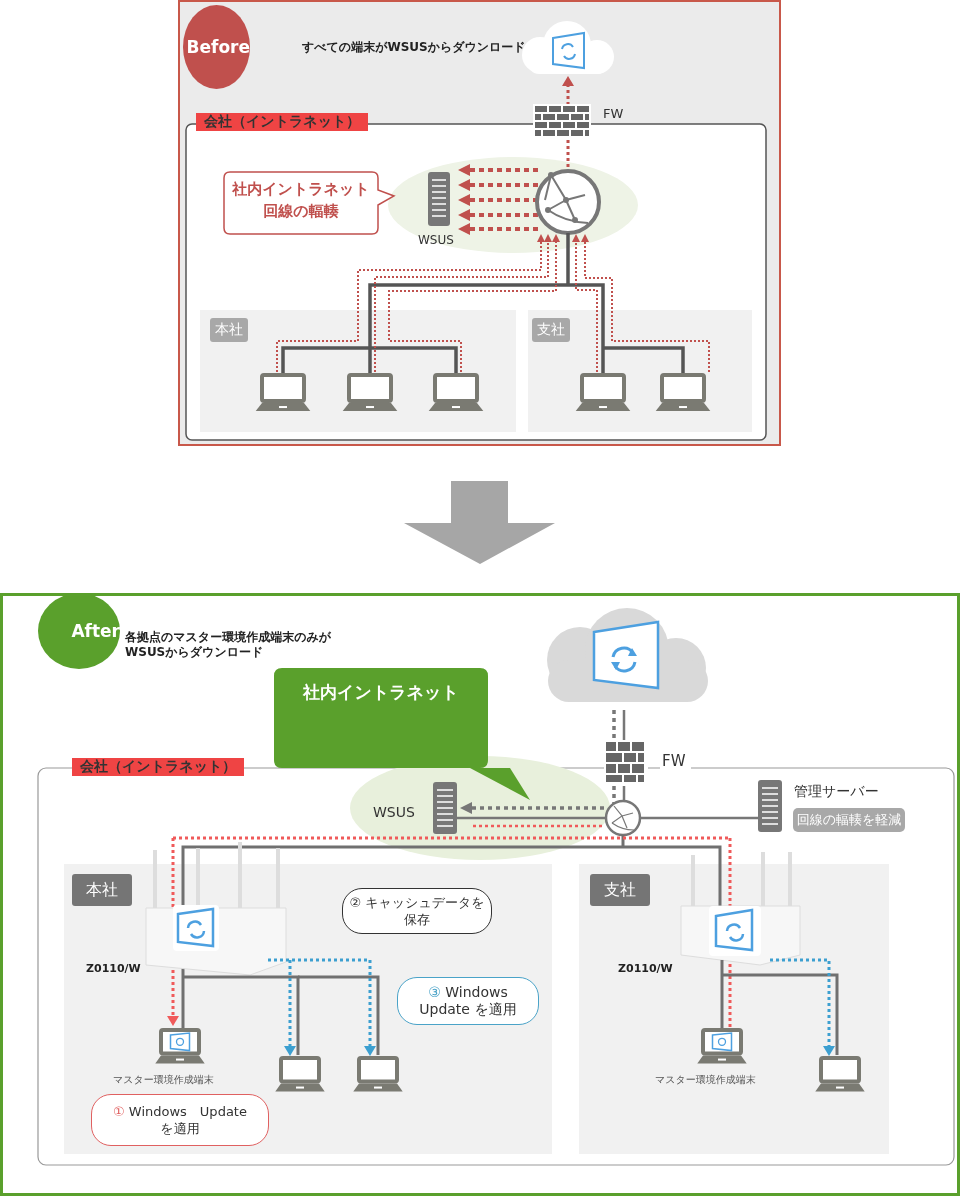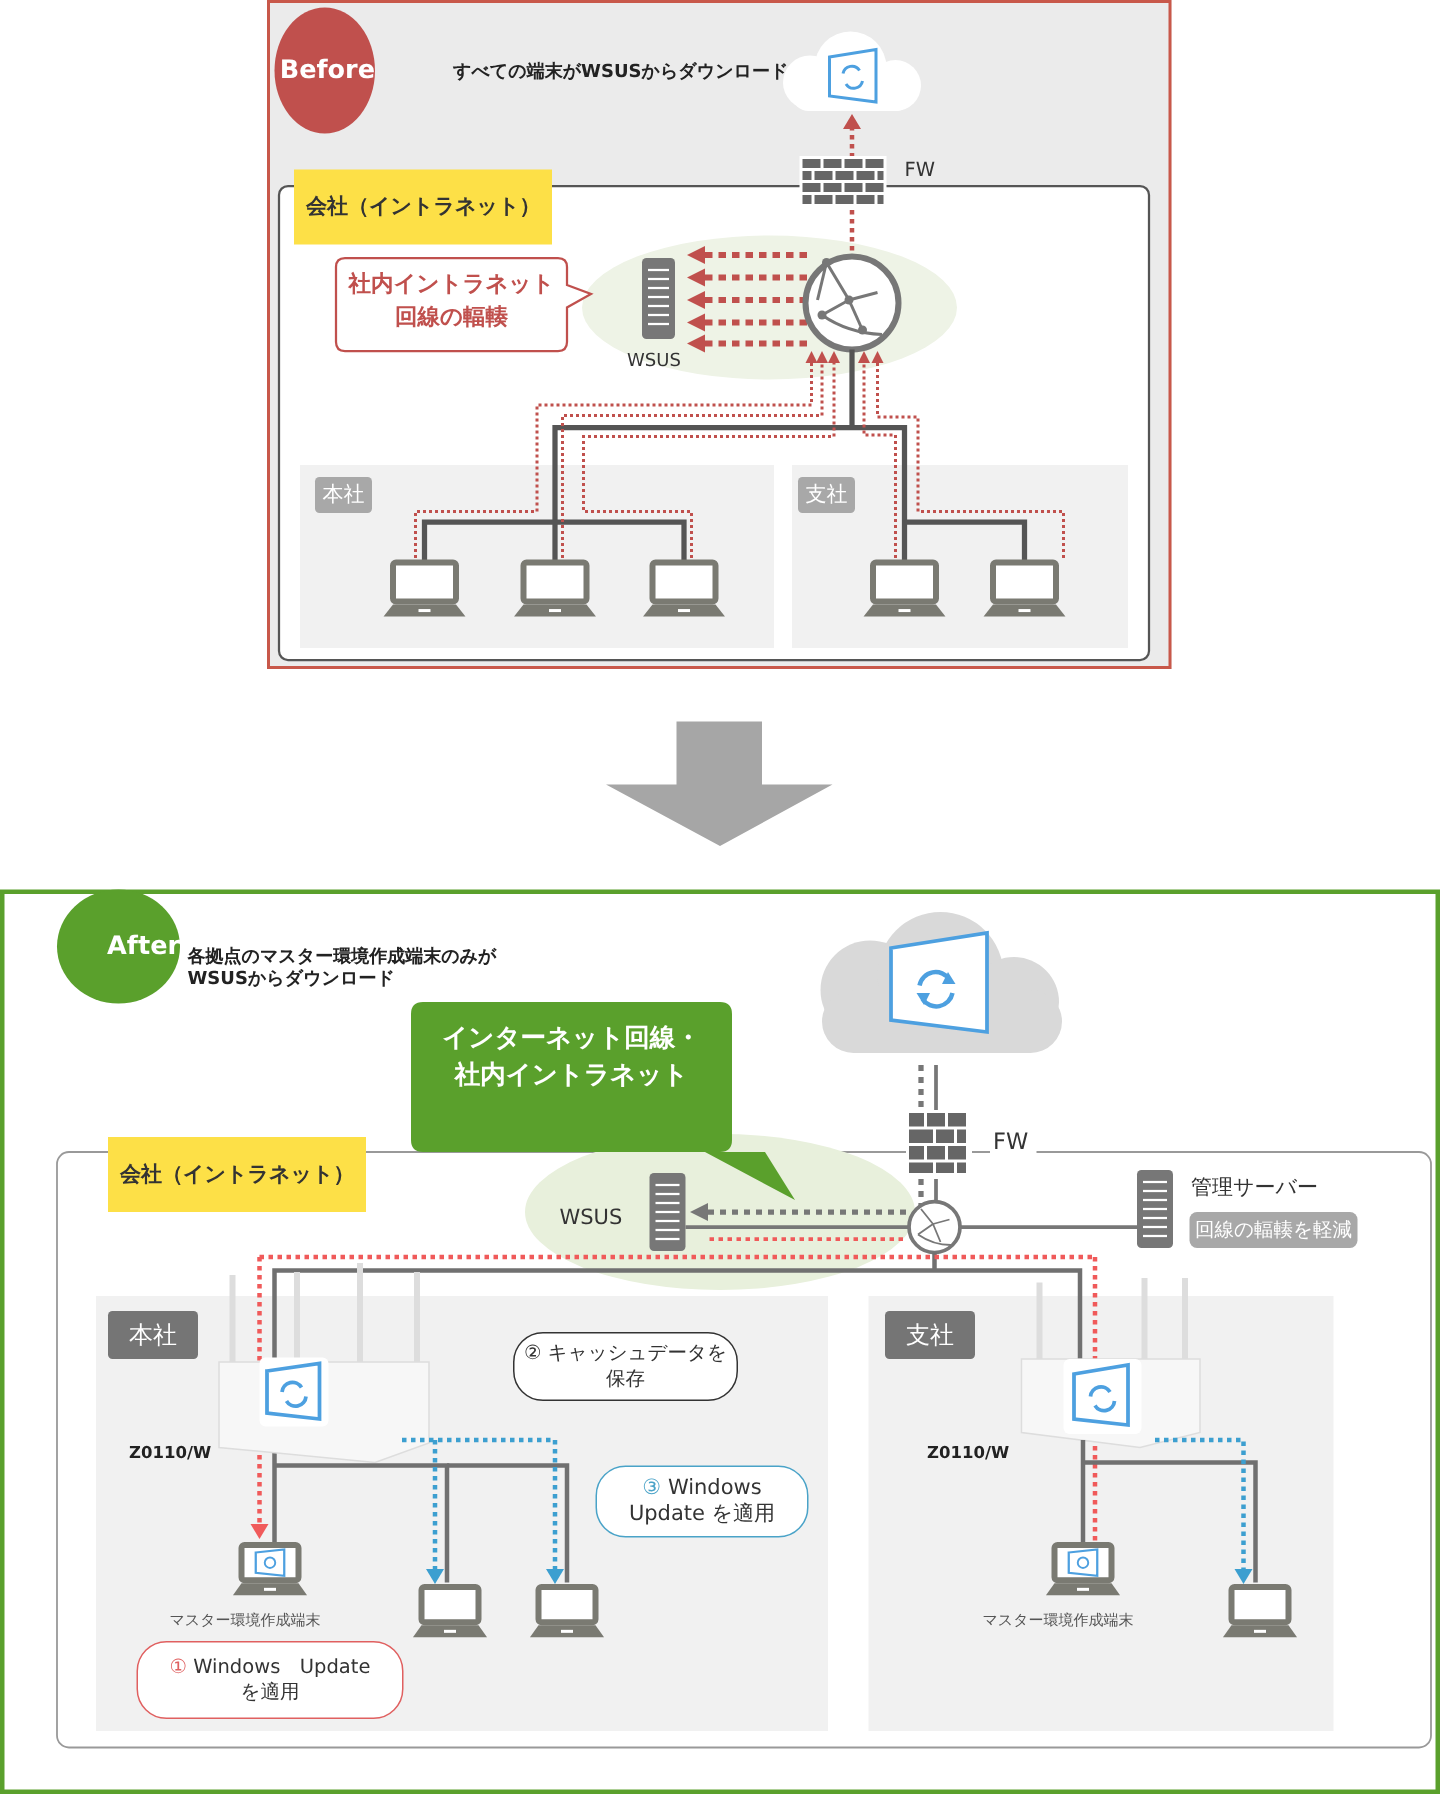--- a/index.html
+++ b/index.html
@@ -4,21 +4,21 @@
 <style>
   html, body { margin:0; padding:0; background:#ffffff; }
   body { width:960px; height:1196px; position:relative; overflow:hidden;
          font-family:"DejaVu Sans", "Liberation Sans", sans-serif; }
   .abs { position:absolute; }
   svg.layer { position:absolute; left:0; top:0; }
   .txt { font-family:"DejaVu Sans", "Liberation Sans", sans-serif; }
   .badge-circle { position:absolute; border-radius:50%; display:flex; align-items:center; justify-content:flex-end;
                   color:#fff; font-weight:bold; }
   .caption { position:absolute; font-size:12px; font-weight:bold; color:#222; line-height:15px; }
-  .grp-title { position:absolute; font-size:14px; font-weight:bold; color:#333; background:#fde047; padding:16px 8px; }
+  .grp-title { position:absolute; font-size:14px; font-weight:bold; color:#333; background:#ef4444; padding:0 8px; }
   .site-tag { position:absolute; color:#fff; display:flex; align-items:center; justify-content:center; border-radius:3px; }
   .note { position:absolute; background:#fff; text-align:center; color:#333; font-size:13px; line-height:17px;
           display:flex; flex-direction:column; align-items:center; justify-content:center;border-radius:20px; }
   .device-label { position:absolute; font-size:11px; font-weight:bold; color:#222; }
   .term-label { position:absolute; font-size:10px; color:#555; }
 </style>
 </head>
 <body>
 
 <div class="abs" style="left:178px;top:0;width:603px;height:446px;border:2px solid #c8584a;background:#ebebeb;box-sizing:border-box;"></div>
@@ -378,21 +378,20 @@
 </svg>
 
 <div class="badge-circle" style="left:38px;top:593px;width:82px;height:76px;background:#5aa02c;font-size:17px;">
   <span>After</span>
 </div>
 <div class="caption" style="left:125px;top:630px;">
   <div>各拠点のマスター環境作成端末のみが</div>
   <div>WSUSからダウンロード</div>
 </div>
 <div class="abs" style="left:276px;top:680px;width:210px;text-align:center;color:#fff;font-weight:bold;font-size:17px;line-height:25px;">
-  <div>インターネット回線・</div>
   <div>社内イントラネット</div>
 </div>
 <div class="grp-title" style="left:72px;top:758px;">会社（イントラネット）</div>
 <div class="abs txt" style="left:660px;top:752px;font-size:15px;color:#333;background:#fff;padding:0 6px 0 2px;">FW</div>
 <div class="abs txt" style="left:373px;top:804px;font-size:14px;color:#333;">WSUS</div>
 <div class="abs txt" style="left:794px;top:783px;font-size:14px;color:#333;">管理サーバー</div>
 <div class="site-tag" style="left:793px;top:808px;width:112px;height:24px;background:#a8a8a8;font-size:13px;border-radius:5px;">回線の輻輳を軽減</div>
 
 <div class="site-tag" style="left:72px;top:874px;width:60px;height:32px;background:#757575;font-size:16px;">本社</div>
 <div class="site-tag" style="left:590px;top:874px;width:60px;height:32px;background:#757575;font-size:16px;">支社</div>

